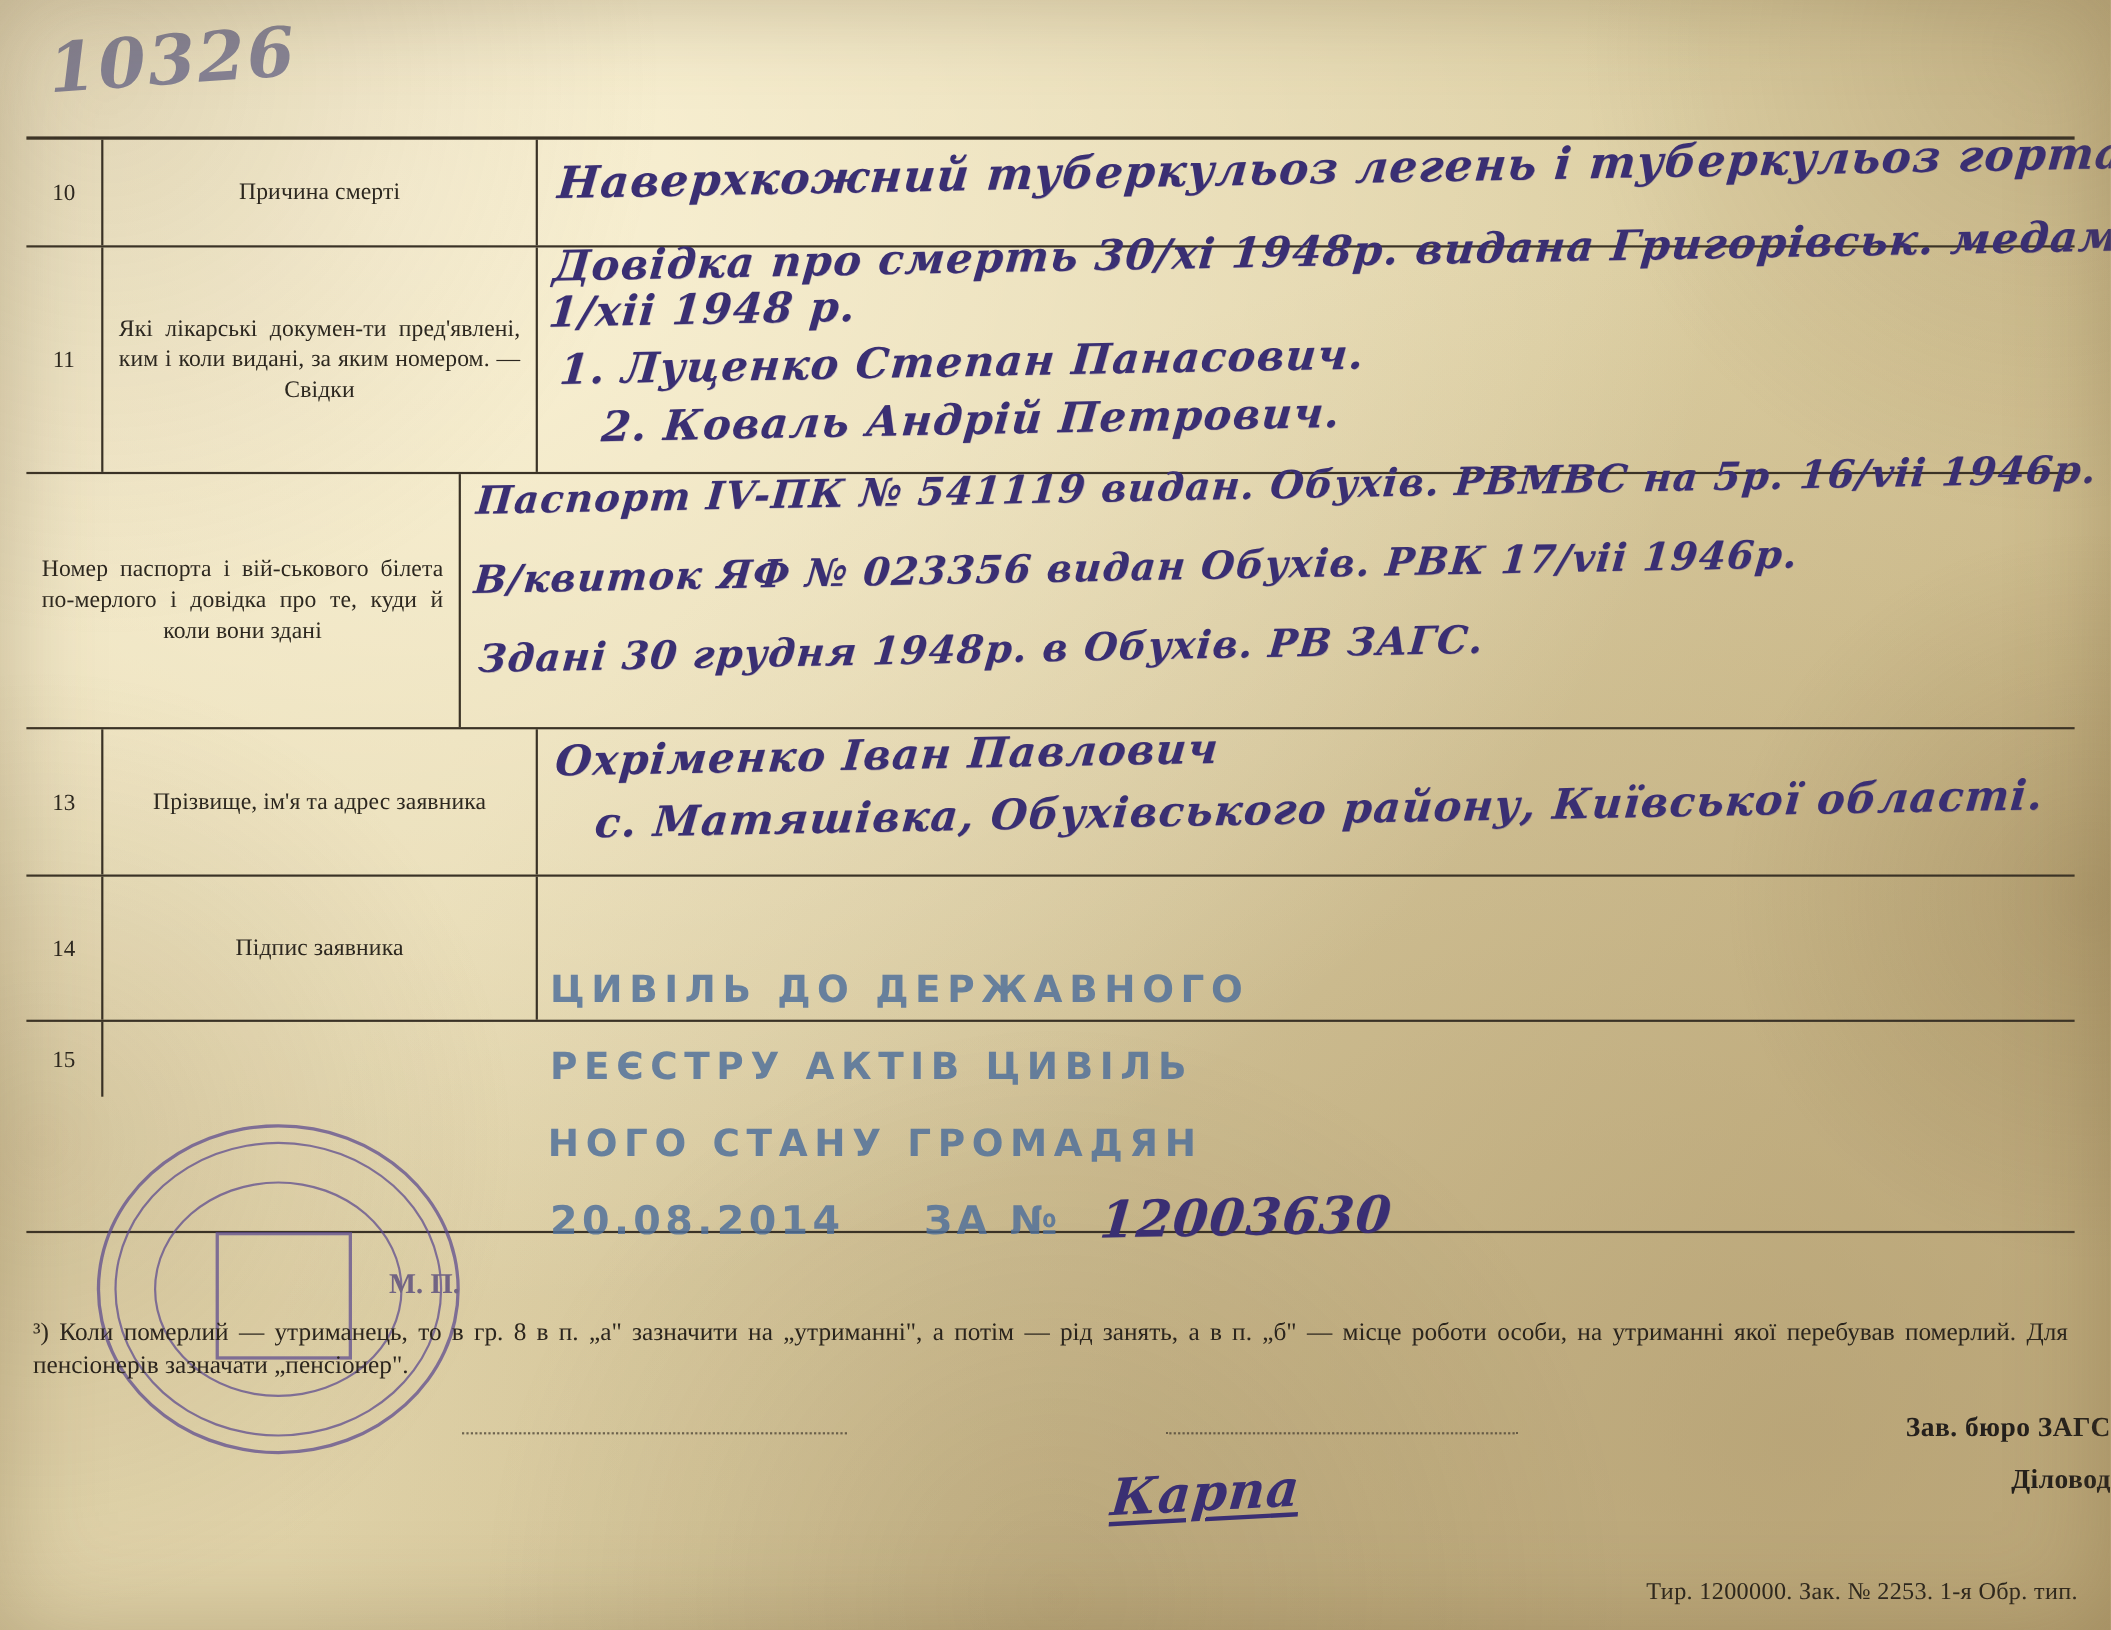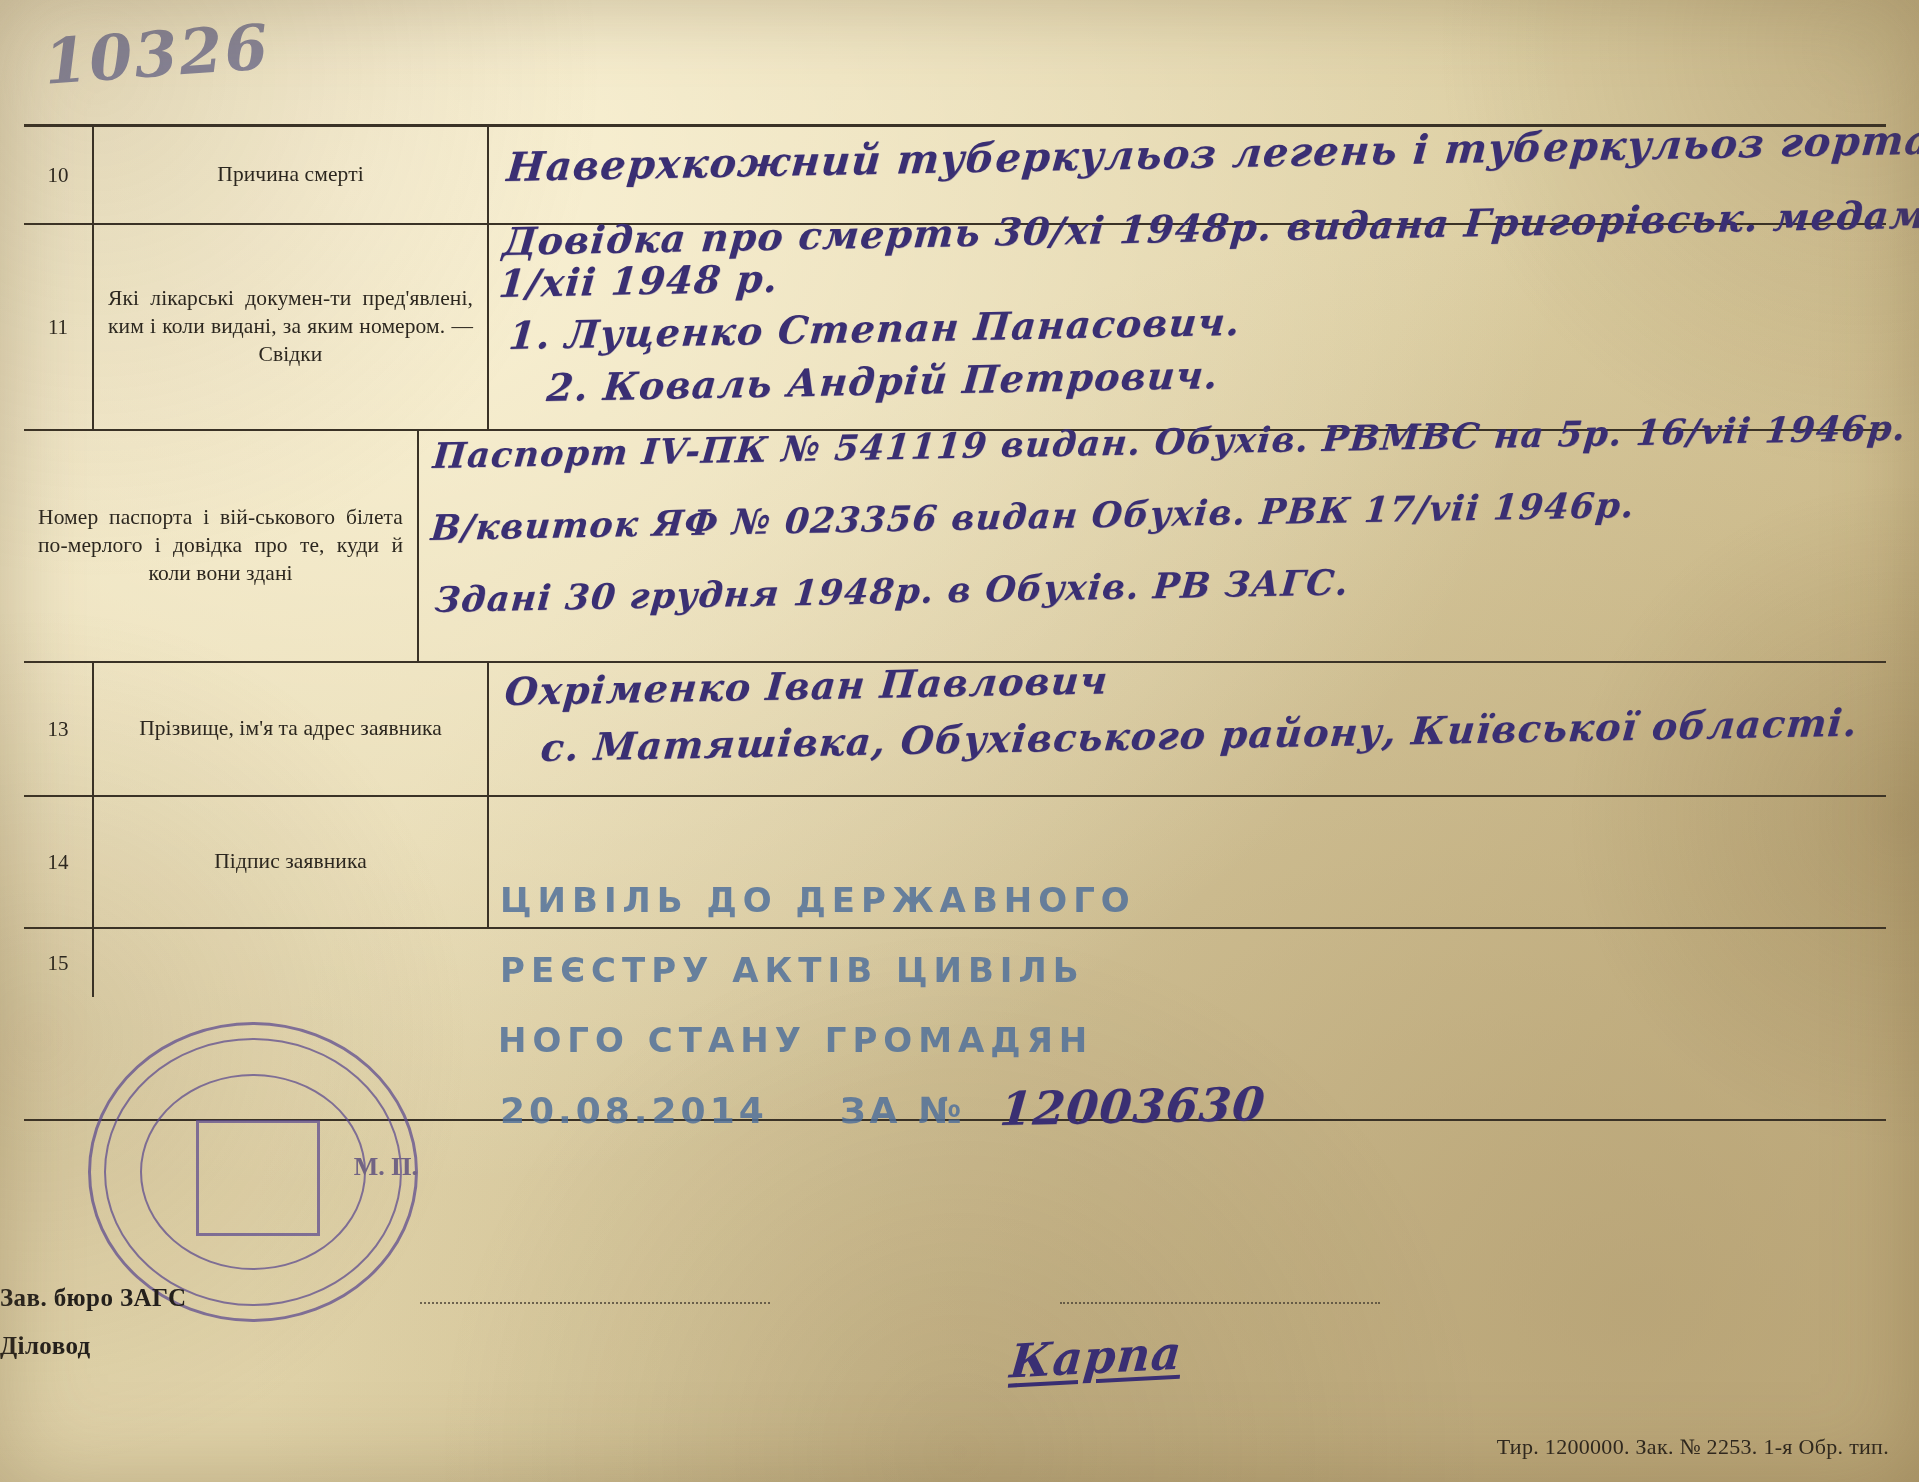--- a/index.html
+++ b/index.html
@@ -126,21 +126,22 @@
     top: 1196px;
     width: 1850px;
     font-size: 23px;
     line-height: 1.30;
     text-align: justify;
     color: #2b251d;
   }
   .sig-block {
     position: absolute;
     left: 0; right: 0;
-    text-align: left;
+    text-align: right;
+    padding-left: 25px;
   }
   .sig-title { font-size: 25px; font-weight: 700; letter-spacing: .4px; }
   .dotline {
     position: absolute;
     border-top: 2px dotted #4a4134;
     opacity: .75;
   }
   .imprint {
     position: absolute;
     right: 30px;
@@ -291,20 +292,21 @@
   <div class="hw" style="position:absolute; left:1000px; top:1082px; font-size:46px; color:#3a2f73;">12003630</div>
 
   <div class="seal">
     <div class="ring r1"></div>
     <div class="ring r2"></div>
     <div class="ring r3"></div>
     <div class="sq"></div>
     <div class="mp">М. П.</div>
   </div>
 
+  <div class="footnote">³) Коли померлий — утриманець, то в гр. 8 в п. „а" зазначити на „утриманні", а потім — рід занять, а в п. „б" — місце роботи особи, на утриманні якої перебував померлий. Для пенсіонерів зазначати „пенсіонер".</div>
 
   <div class="dotline" style="left:420px; top:1302px; width:350px;"></div>
   <div class="dotline" style="left:1060px; top:1302px; width:320px;"></div>
   <div class="sig-block" style="top:1284px;">
     <span class="sig-title">Зав. бюро ЗАГС</span>
   </div>
 
   <div class="sig-block" style="top:1332px;">
     <span class="sig-title">Діловод</span>
   </div>

